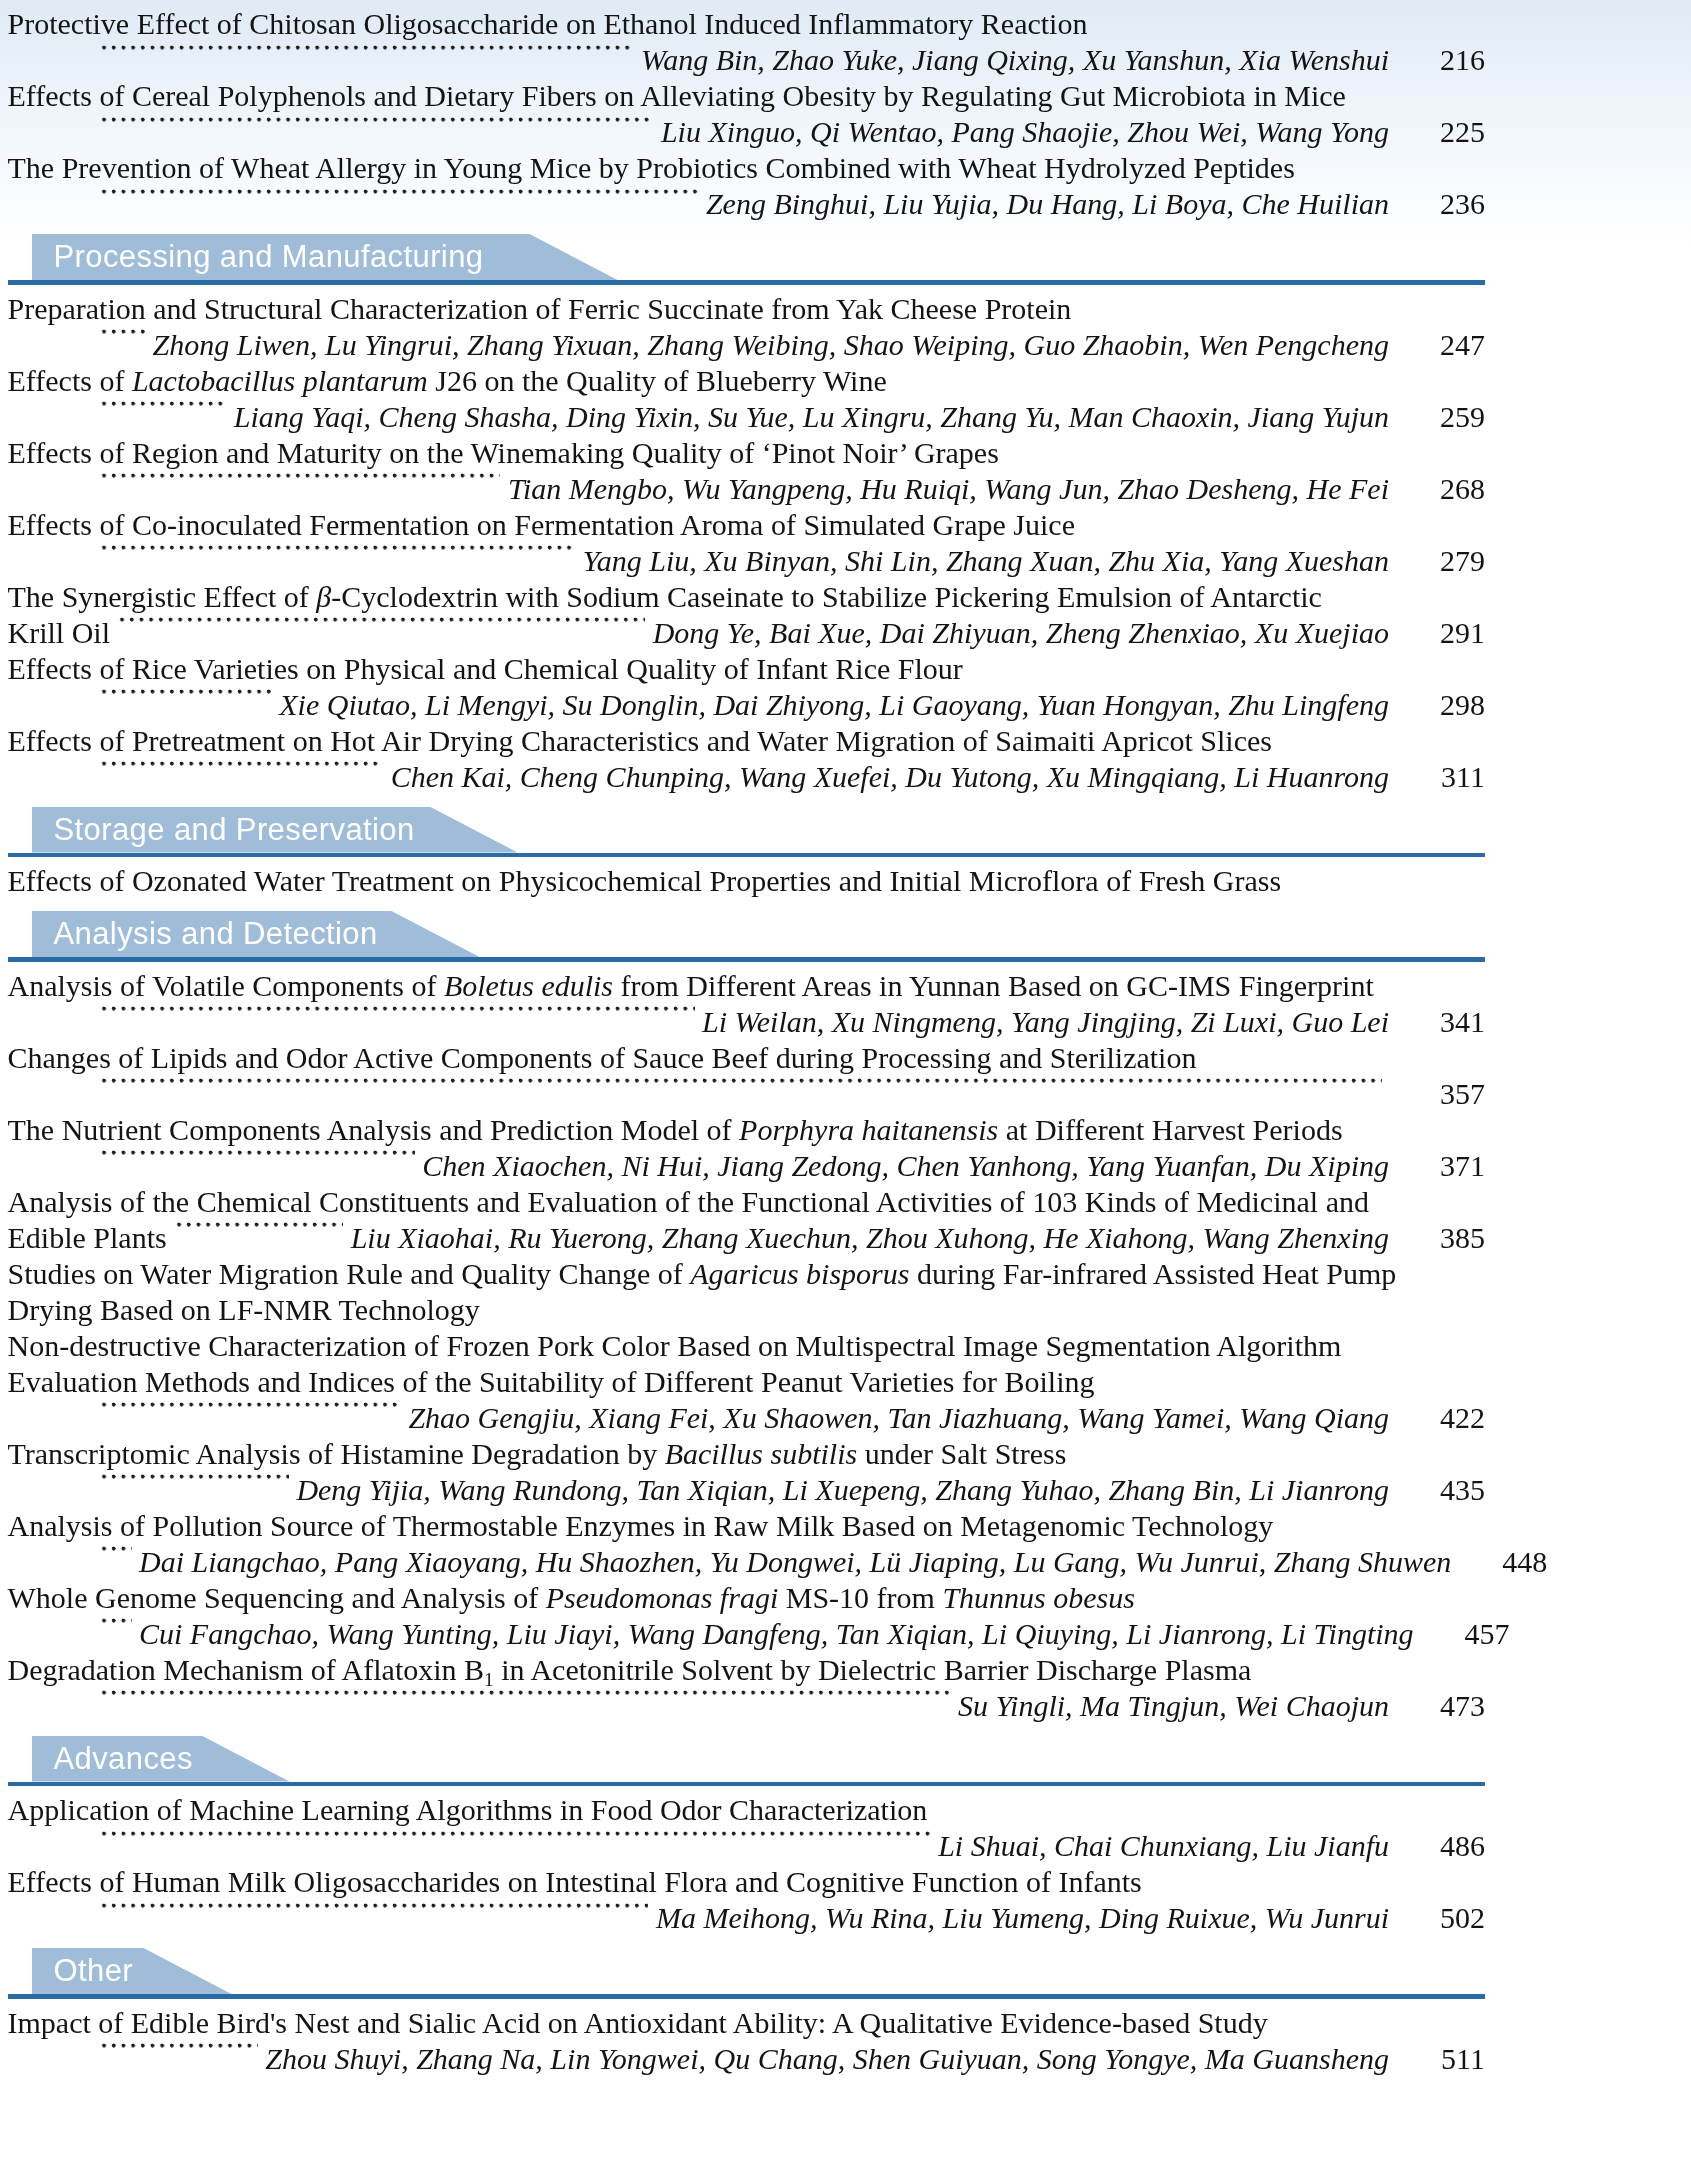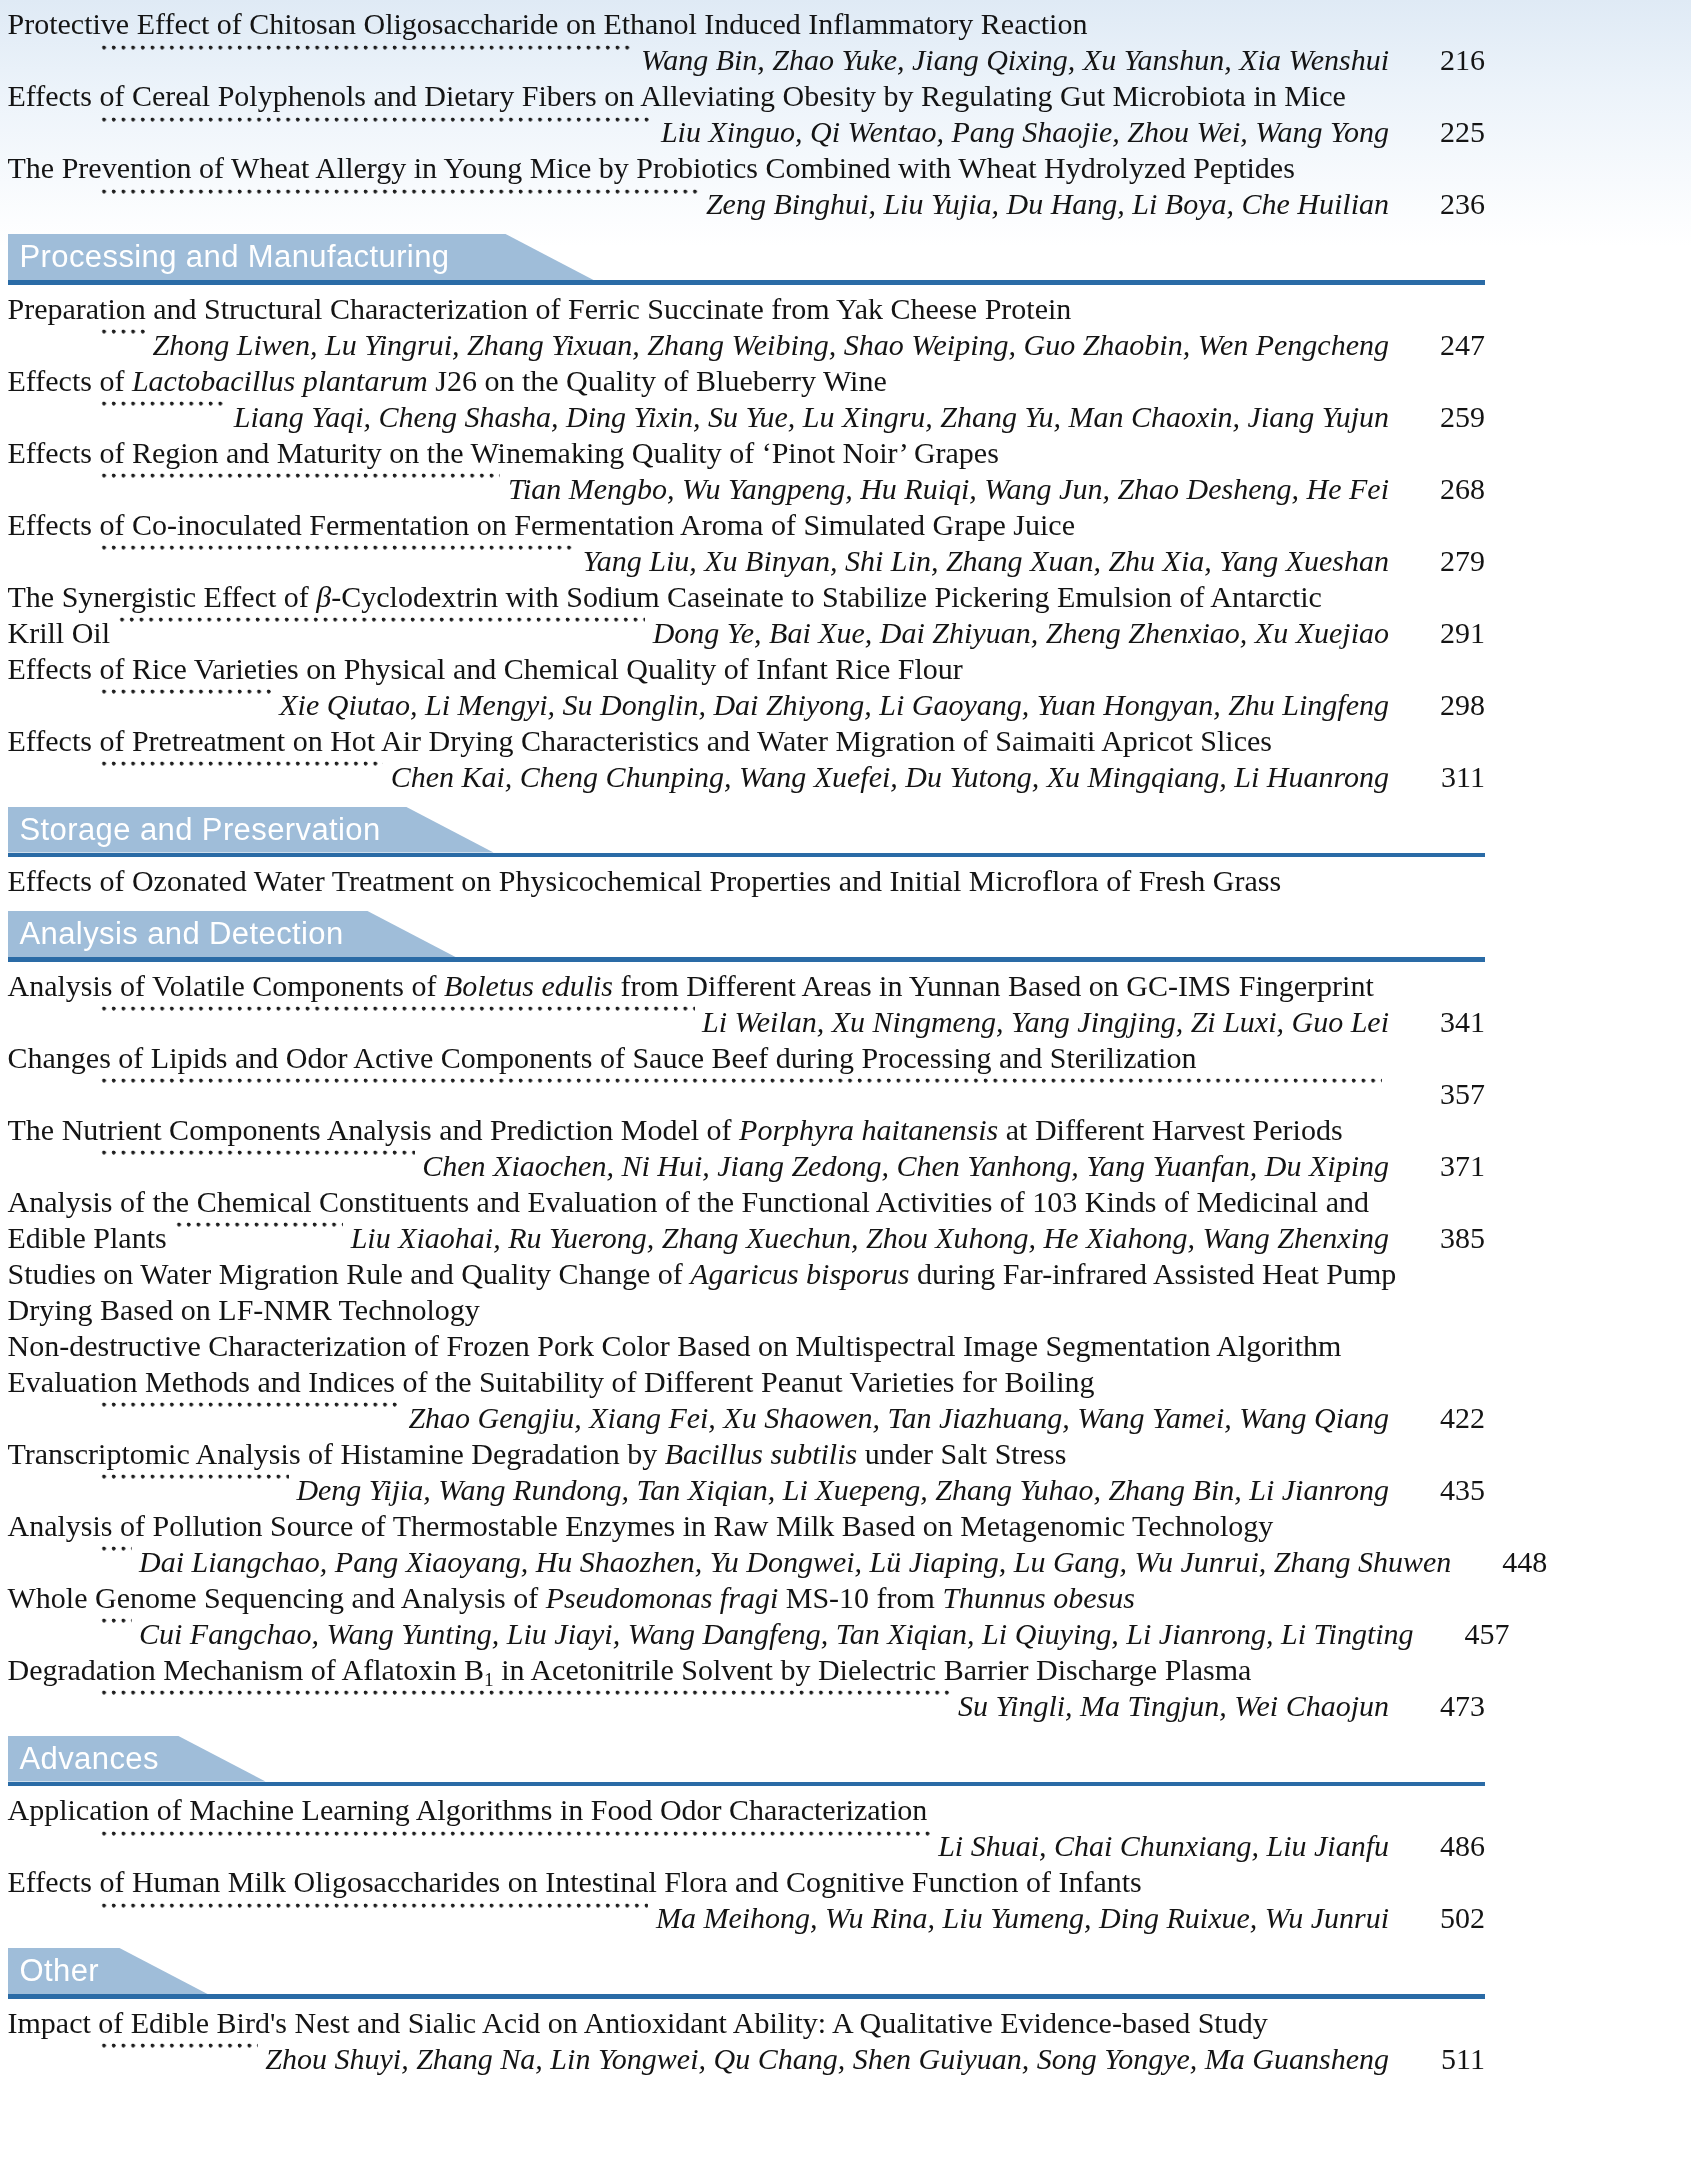--- a/index.html
+++ b/index.html
@@ -37,23 +37,23 @@
   .authors{font-style:italic;white-space:nowrap;}
   .pnum{flex:0 0 75px;text-align:right;margin-left:21px;white-space:nowrap;}
   
   .section{margin:0;}
   .banner{
     margin-top:12px;
     height:46px;
     background:#9fbdd9;
     clip-path:polygon(0 0, calc(100% - 88px) 0, 100% 100%, 0 100%);
     display:flex;align-items:center;
-    box-sizing:border-box;padding-left:12px;
+    box-sizing:border-box;padding-left:22px;
     font-family:"Liberation Sans", sans-serif;
-    font-size:31px;color:#ffffff;letter-spacing:0.4px;
+    font-size:31px;color:#ffffff;letter-spacing:0.4px;margin-left:24px;
   }
   .rule{
     height:4.5px;background:#2a6ba6;margin-bottom:6px;
   }
 </style>
 </head>
 <body>
 
 <div class="page">
   <div>

